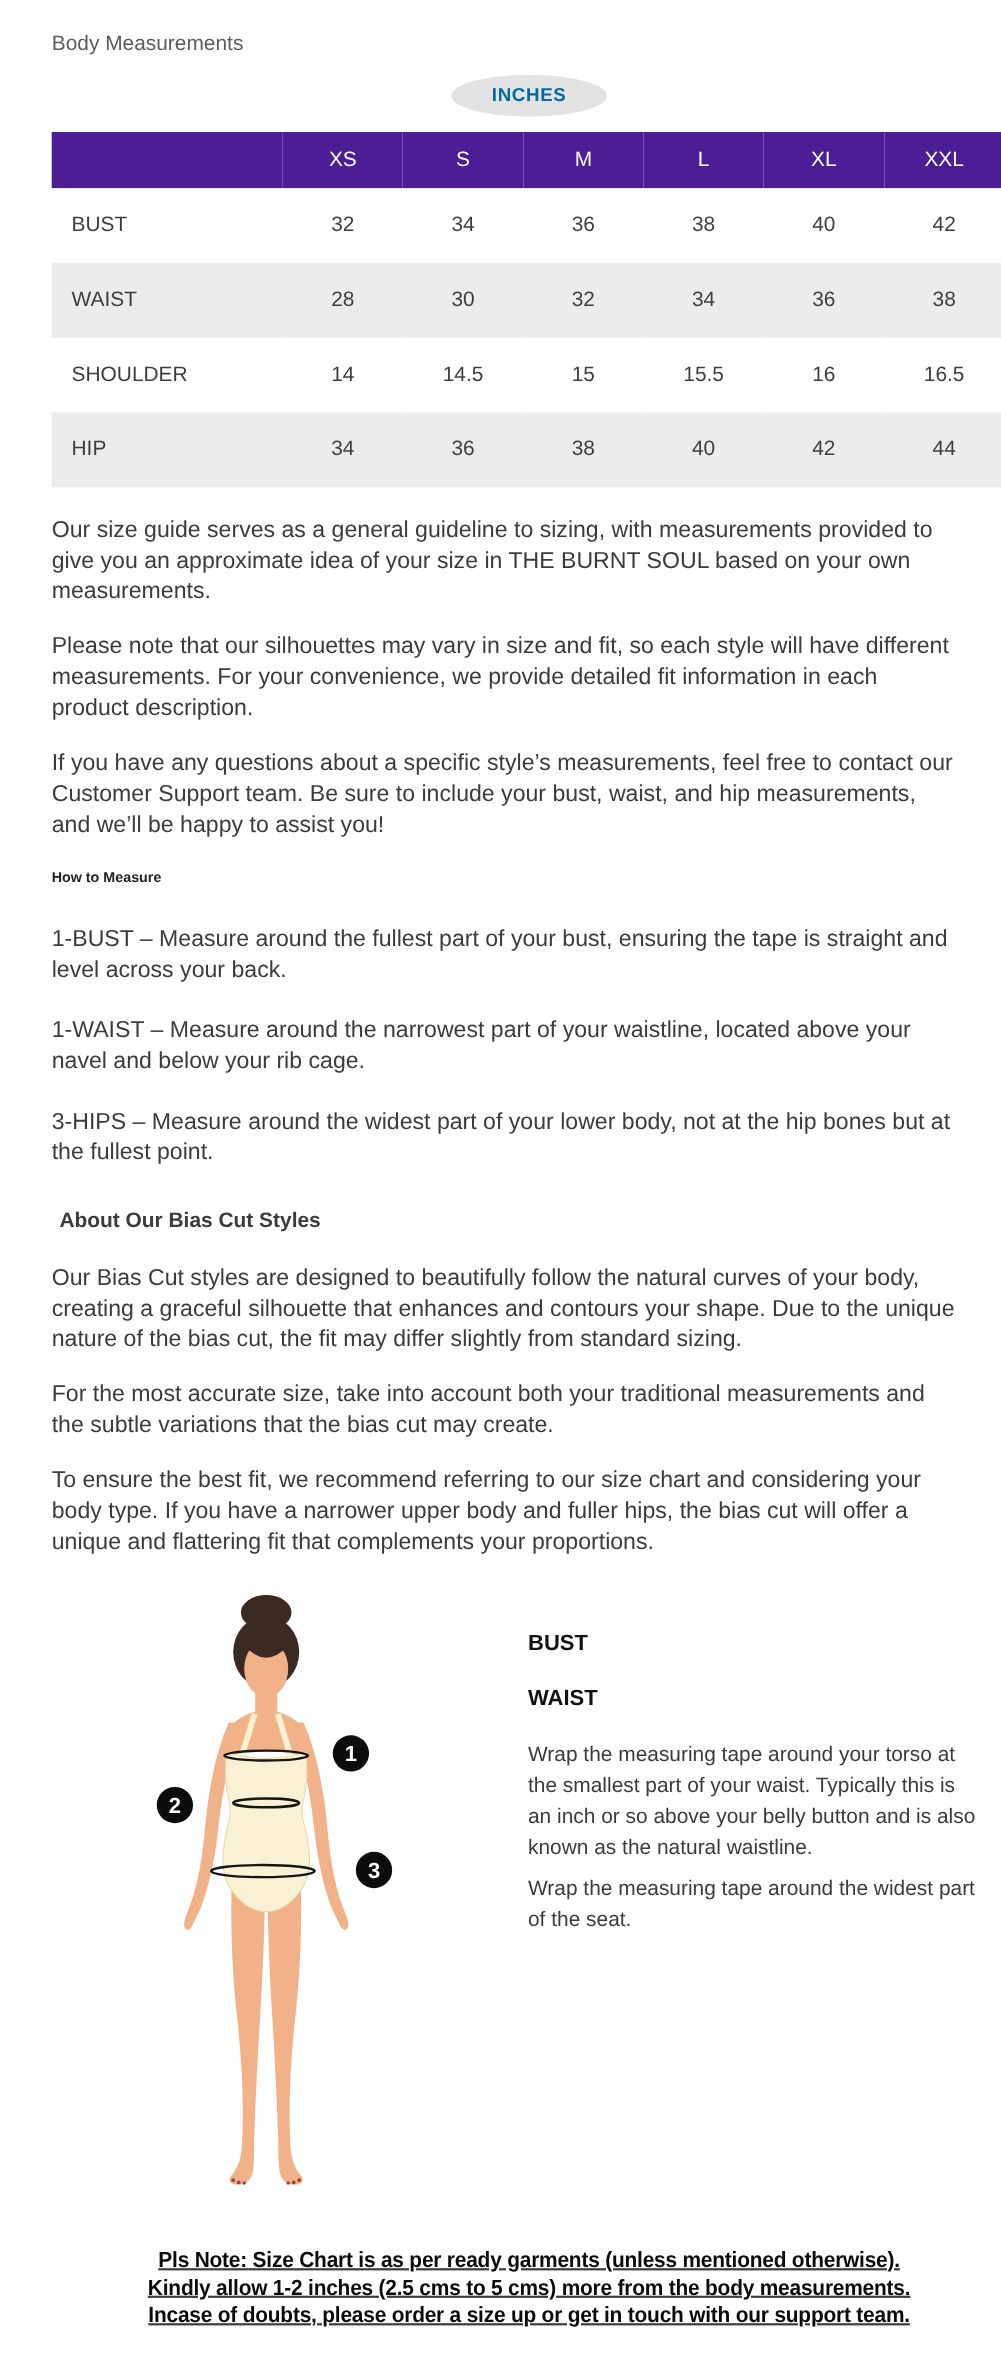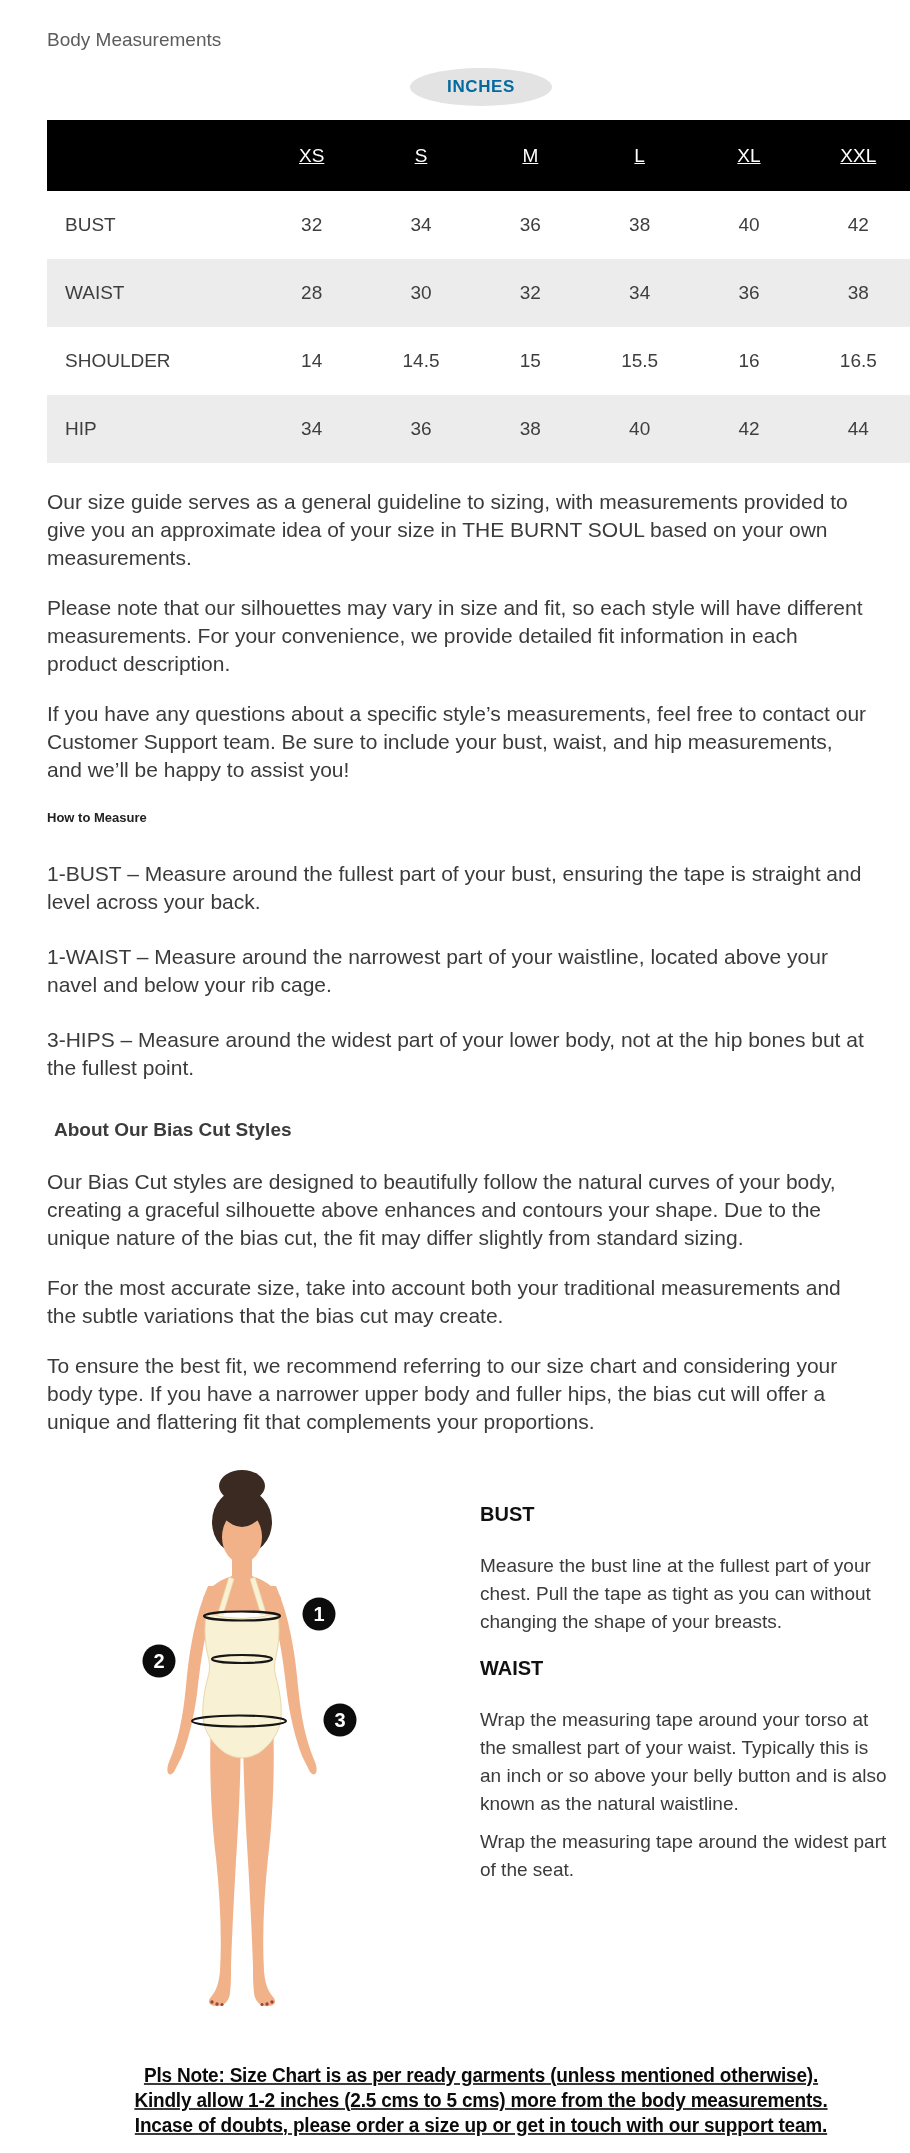--- a/index.html
+++ b/index.html
@@ -17,22 +17,22 @@
     width:142px;height:38px;margin:16px auto 14px auto;
     background:#e3e3e3;border-radius:50%;
     display:flex;align-items:center;justify-content:center;
     font-size:17px;font-weight:bold;color:#0369a1;letter-spacing:.6px;
   }
   table.size-chart{
     width:866px;border-collapse:collapse;table-layout:fixed;
   }
   table.size-chart col.c-label{width:210px;}
   table.size-chart th{
-    background:#000000;color:#ffffff;font-weight:400;
-    height:71px;font-size:19px;text-align:center;padding:0;text-decoration:underline;
+    background:#4c1d95;color:#ffffff;font-weight:400;
+    height:51px;font-size:19px;text-align:center;padding:0;
   }
   table.size-chart td{
     height:68px;font-size:19px;color:#3e3e3e;text-align:center;padding:0;
   }
   table.size-chart td.lbl{text-align:left;padding-left:18px;}
   table.size-chart tr.striped{background:#ececec;}
   .intro p, .steps p, .bias p{
     font-size:21px;line-height:28px;margin:0 0 22px 0;max-width:824px;color:#3b3b3b;
   }
   .intro{margin-top:25px;}
@@ -150,21 +150,21 @@
 
   <div class="steps">
     <p>1-BUST – Measure around the fullest part of your bust, ensuring the tape is straight and level across your back.</p>
     <p>1-WAIST – Measure around the narrowest part of your waistline, located above your navel and below your rib cage.</p>
     <p>3-HIPS – Measure around the widest part of your lower body, not at the hip bones but at the fullest point.</p>
   </div>
 
   <div class="h-plain">About Our Bias Cut Styles</div>
 
   <div class="bias">
-    <p>Our Bias Cut styles are designed to beautifully follow the natural curves of your body, creating a graceful silhouette above enhances and contours your shape. Due to the unique nature of the bias cut, the fit may differ slightly from standard sizing.</p>
+    <p>Our Bias Cut styles are designed to beautifully follow the natural curves of your body, creating a graceful silhouette that enhances and contours your shape. Due to the unique nature of the bias cut, the fit may differ slightly from standard sizing.</p>
     <p>For the most accurate size, take into account both your traditional measurements and the subtle variations that the bias cut may create.</p>
     <p>To ensure the best fit, we recommend referring to our size chart and considering your body type. If you have a narrower upper body and fuller hips, the bias cut will offer a unique and flattering fit that complements your proportions.</p>
   </div>
 
   <div class="measure-section">
 
     <div class="figure-wrap">
       <svg width="310" height="548" viewBox="0 0 310 548">
 
         <path fill="#f1b28a" d="M 89,120 C 76,150 70,185 67,220 C 64,252 59,275 50,296 C 46,306 50,312 55,306 C 58,300 60,296 63,290 C 70,272 75,250 78,228 C 81,203 84,172 93,148 C 97,136 97,127 95,120 Z"></path>
@@ -206,21 +206,20 @@
         </g>
         <g>
           <circle cx="221" cy="254" r="16.5" fill="#0c0c0c"></circle>
           <text x="221" y="261" text-anchor="middle" font-family="Liberation Sans, sans-serif" font-size="20" font-weight="bold" fill="#ffffff">3</text>
         </g>
       </svg>
     </div>
 
     <div class="guide-col">
       <h4>BUST</h4>
-      <p>Measure the bust line at the fullest part of your chest. Pull the tape as tight as you can without changing the shape of your breasts.</p>
       <h4>WAIST</h4>
       <p>Wrap the measuring tape around your torso at the smallest part of your waist. Typically this is an inch or so above your belly button and is also known as the natural waistline.</p>
       <p>Wrap the measuring tape around the widest part of the seat.</p>
     </div>
 
   </div>
 
   <div class="footer-note">
     <div>Pls Note: Size Chart is as per ready garments (unless mentioned otherwise).</div>
     <div>Kindly allow 1-2 inches (2.5 cms to 5 cms) more from the body measurements.</div>

